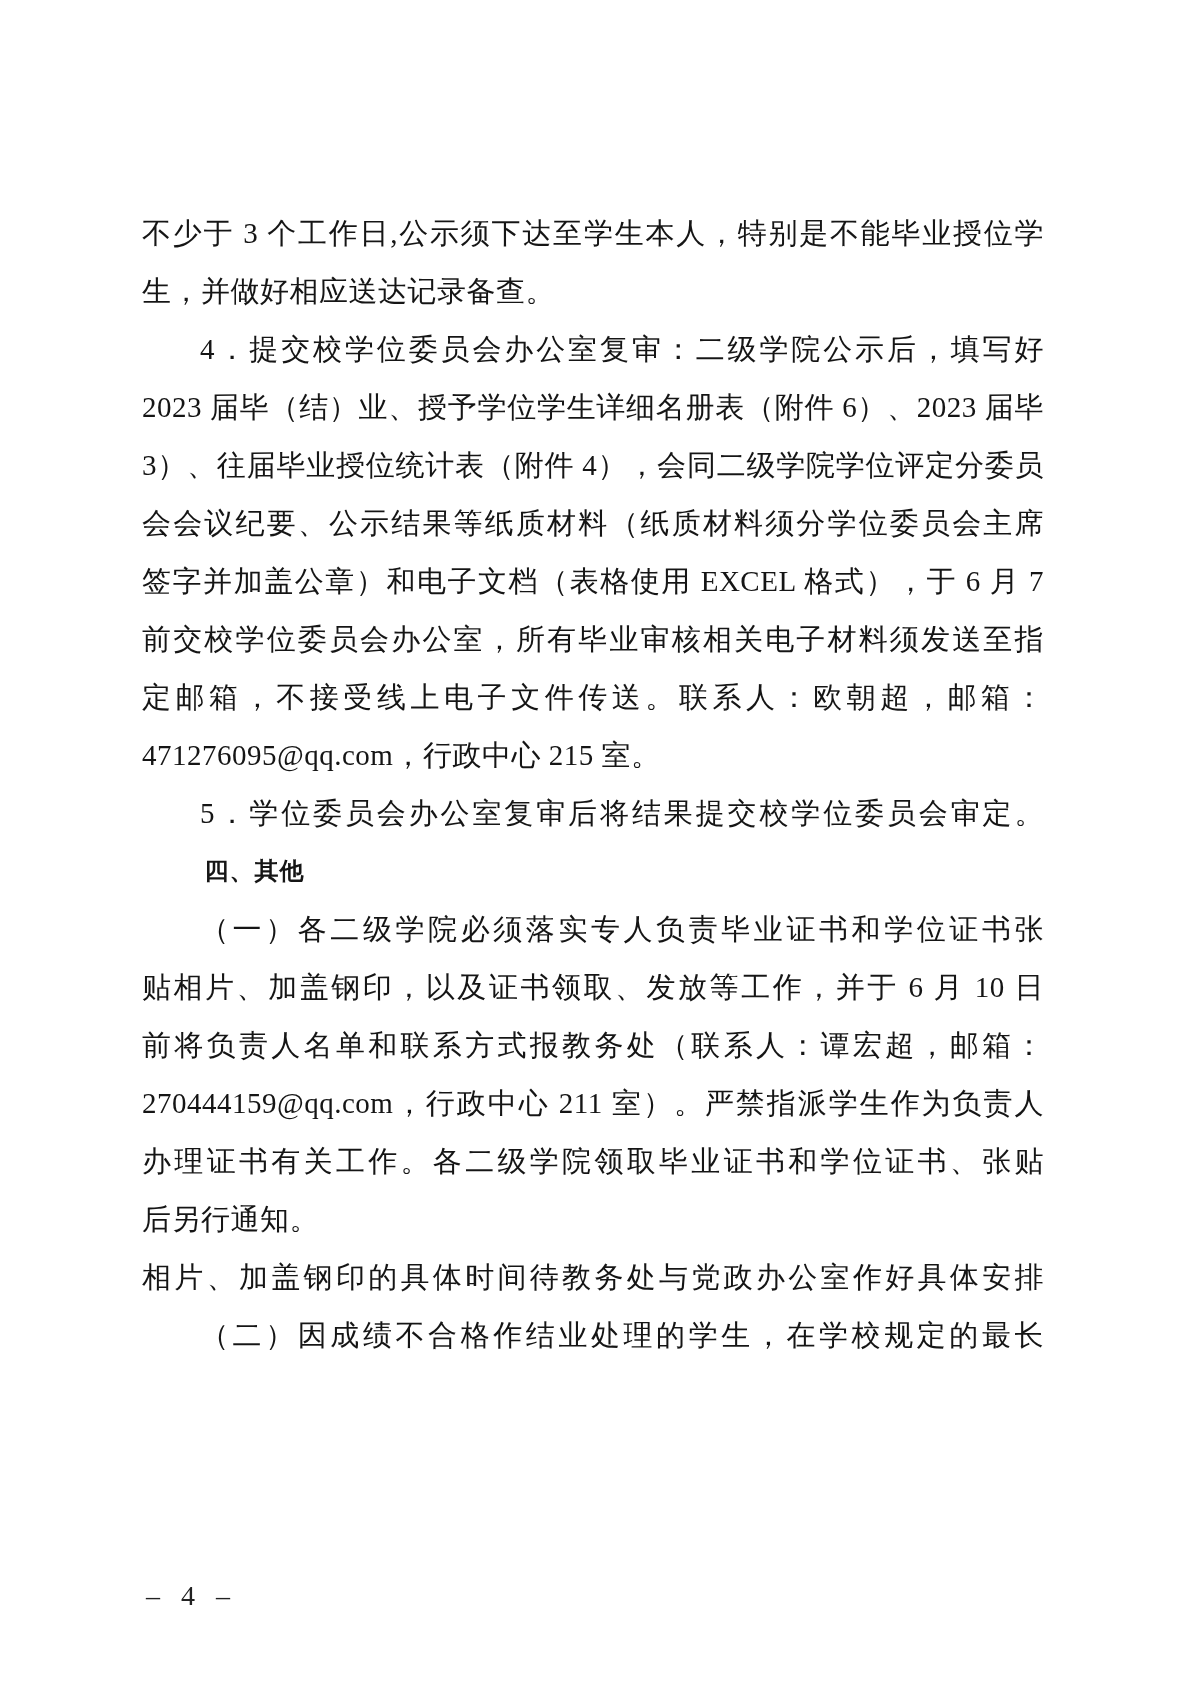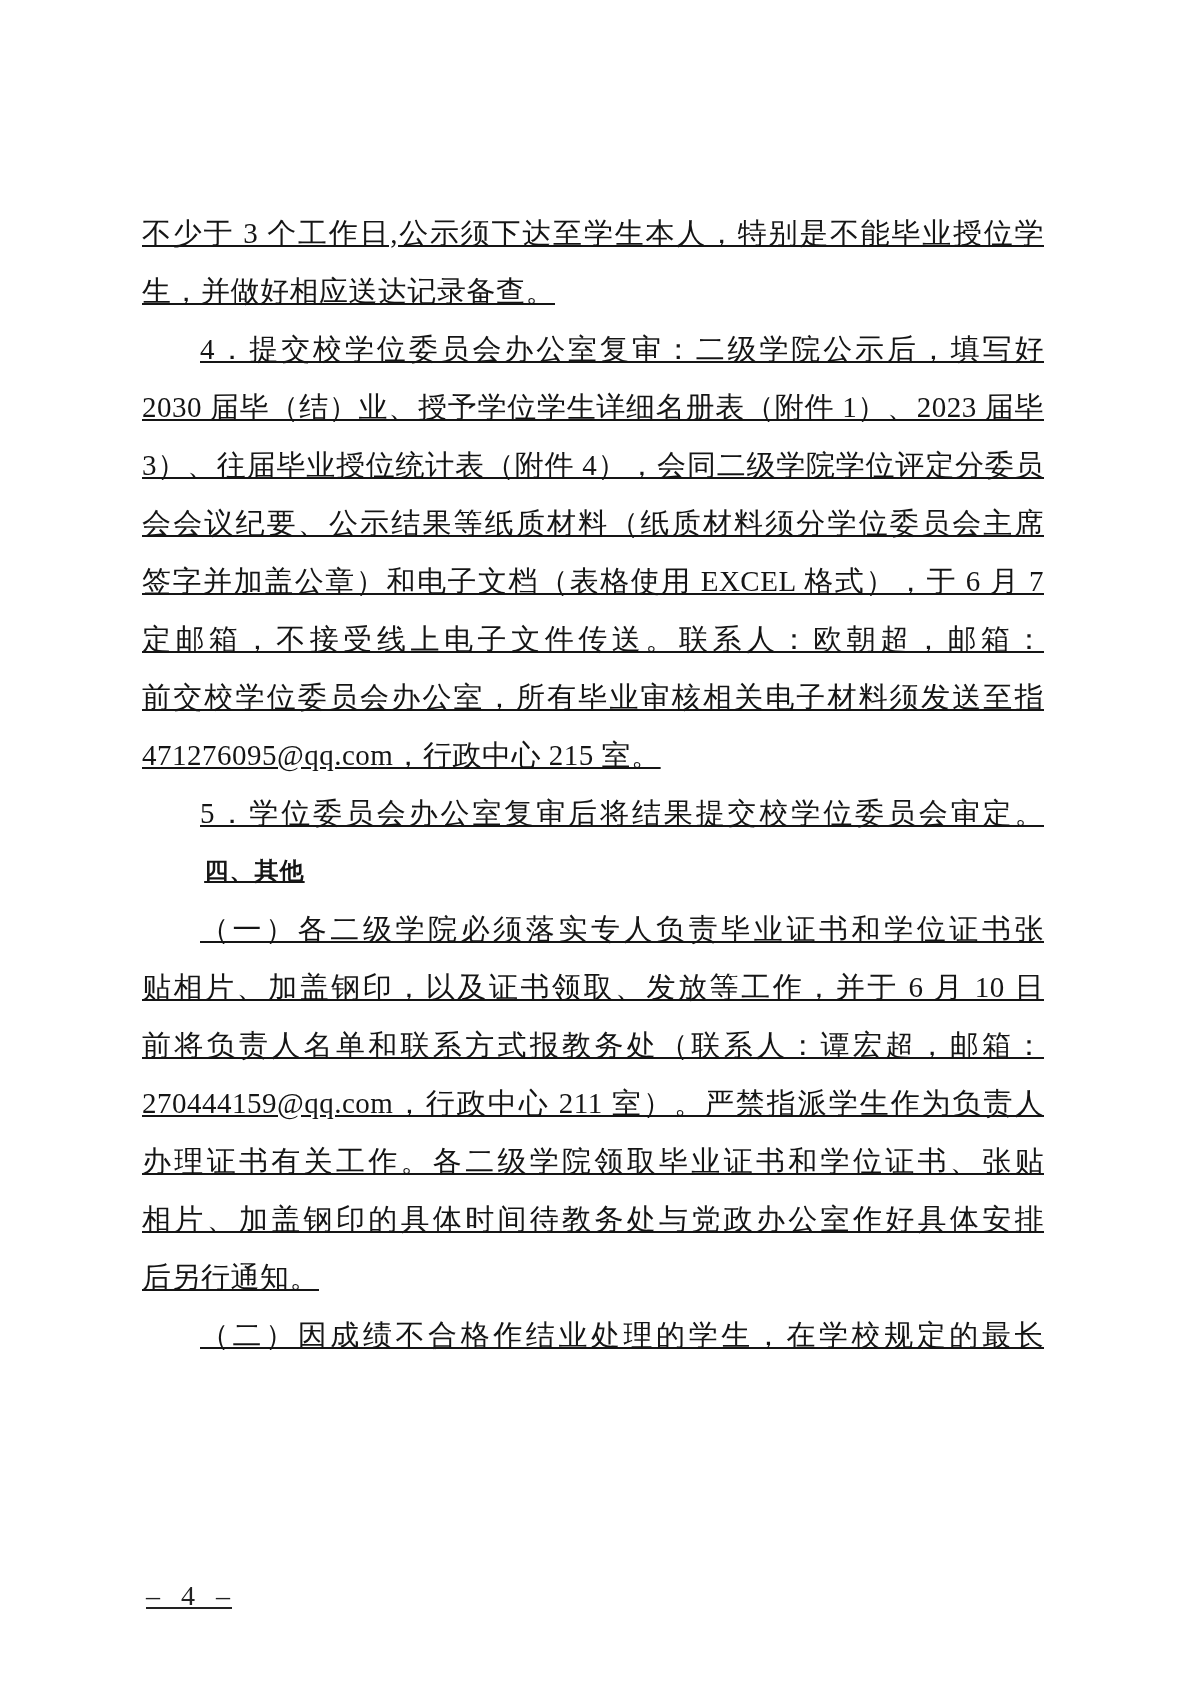--- a/index.html
+++ b/index.html
@@ -1,15 +1,15 @@
 <!DOCTYPE html>
 <html><head>
 <meta charset="utf-8">
 <style>
-  * { margin: 0; padding: 0; box-sizing: border-box; text-decoration: underline; }
+  * { margin: 0; padding: 0; box-sizing: border-box; }
   html, body {
     background: #ffffff;
     font-family: "Liberation Serif", "DejaVu Serif", serif;
   }
   .page {
     position: relative;
     width: 1191px;
     height: 1684px;
     background: #ffffff;
     overflow: hidden;
@@ -56,32 +56,32 @@
   }
 </style>
 </head>
 <body>
 
 <div class="page">
   <div class="content">
     <div class="line fill">不少于 3 个工作日,公示须下达至学生本人，特别是不能毕业授位学</div>
     <div class="line">生，并做好相应送达记录备查。</div>
     <div class="line indent fill">4．提交校学位委员会办公室复审：二级学院公示后，填写好</div>
-    <div class="line fill">2030 届毕（结）业、授予学位学生详细名册表（附件 1）、2023 届毕</div>
+    <div class="line fill">2023 届毕（结）业、授予学位学生详细名册表（附件 6）、2023 届毕</div>
     <div class="line fill">3）、往届毕业授位统计表（附件 4），会同二级学院学位评定分委员</div>
     <div class="line fill">会会议纪要、公示结果等纸质材料（纸质材料须分学位委员会主席</div>
     <div class="line fill">签字并加盖公章）和电子文档（表格使用 EXCEL 格式），于 6 月 7 日</div>
+    <div class="line fill">前交校学位委员会办公室，所有毕业审核相关电子材料须发送至指</div>
     <div class="line fill">定邮箱，不接受线上电子文件传送。联系人：欧朝超，邮箱：</div>
-    <div class="line fill">前交校学位委员会办公室，所有毕业审核相关电子材料须发送至指</div>
     <div class="line">471276095@qq.com，行政中心 215 室。</div>
     <div class="line indent fill">5．学位委员会办公室复审后将结果提交校学位委员会审定。</div>
     <div class="line heading">四、其他</div>
     <div class="line indent fill">（一）各二级学院必须落实专人负责毕业证书和学位证书张</div>
     <div class="line fill">贴相片、加盖钢印，以及证书领取、发放等工作，并于 6 月 10 日</div>
     <div class="line fill">前将负责人名单和联系方式报教务处（联系人：谭宏超，邮箱：</div>
     <div class="line fill">270444159@qq.com，行政中心 211 室）。严禁指派学生作为负责人</div>
     <div class="line fill">办理证书有关工作。各二级学院领取毕业证书和学位证书、张贴</div>
+    <div class="line">后另行通知。</div>
     <div class="line fill">相片、加盖钢印的具体时间待教务处与党政办公室作好具体安排</div>
-    <div class="line">后另行通知。</div>
     <div class="line indent fill">（二）因成绩不合格作结业处理的学生，在学校规定的最长</div>
   </div>
   <div class="page-number">– 4 –</div>
 </div>
 
 </body></html>

